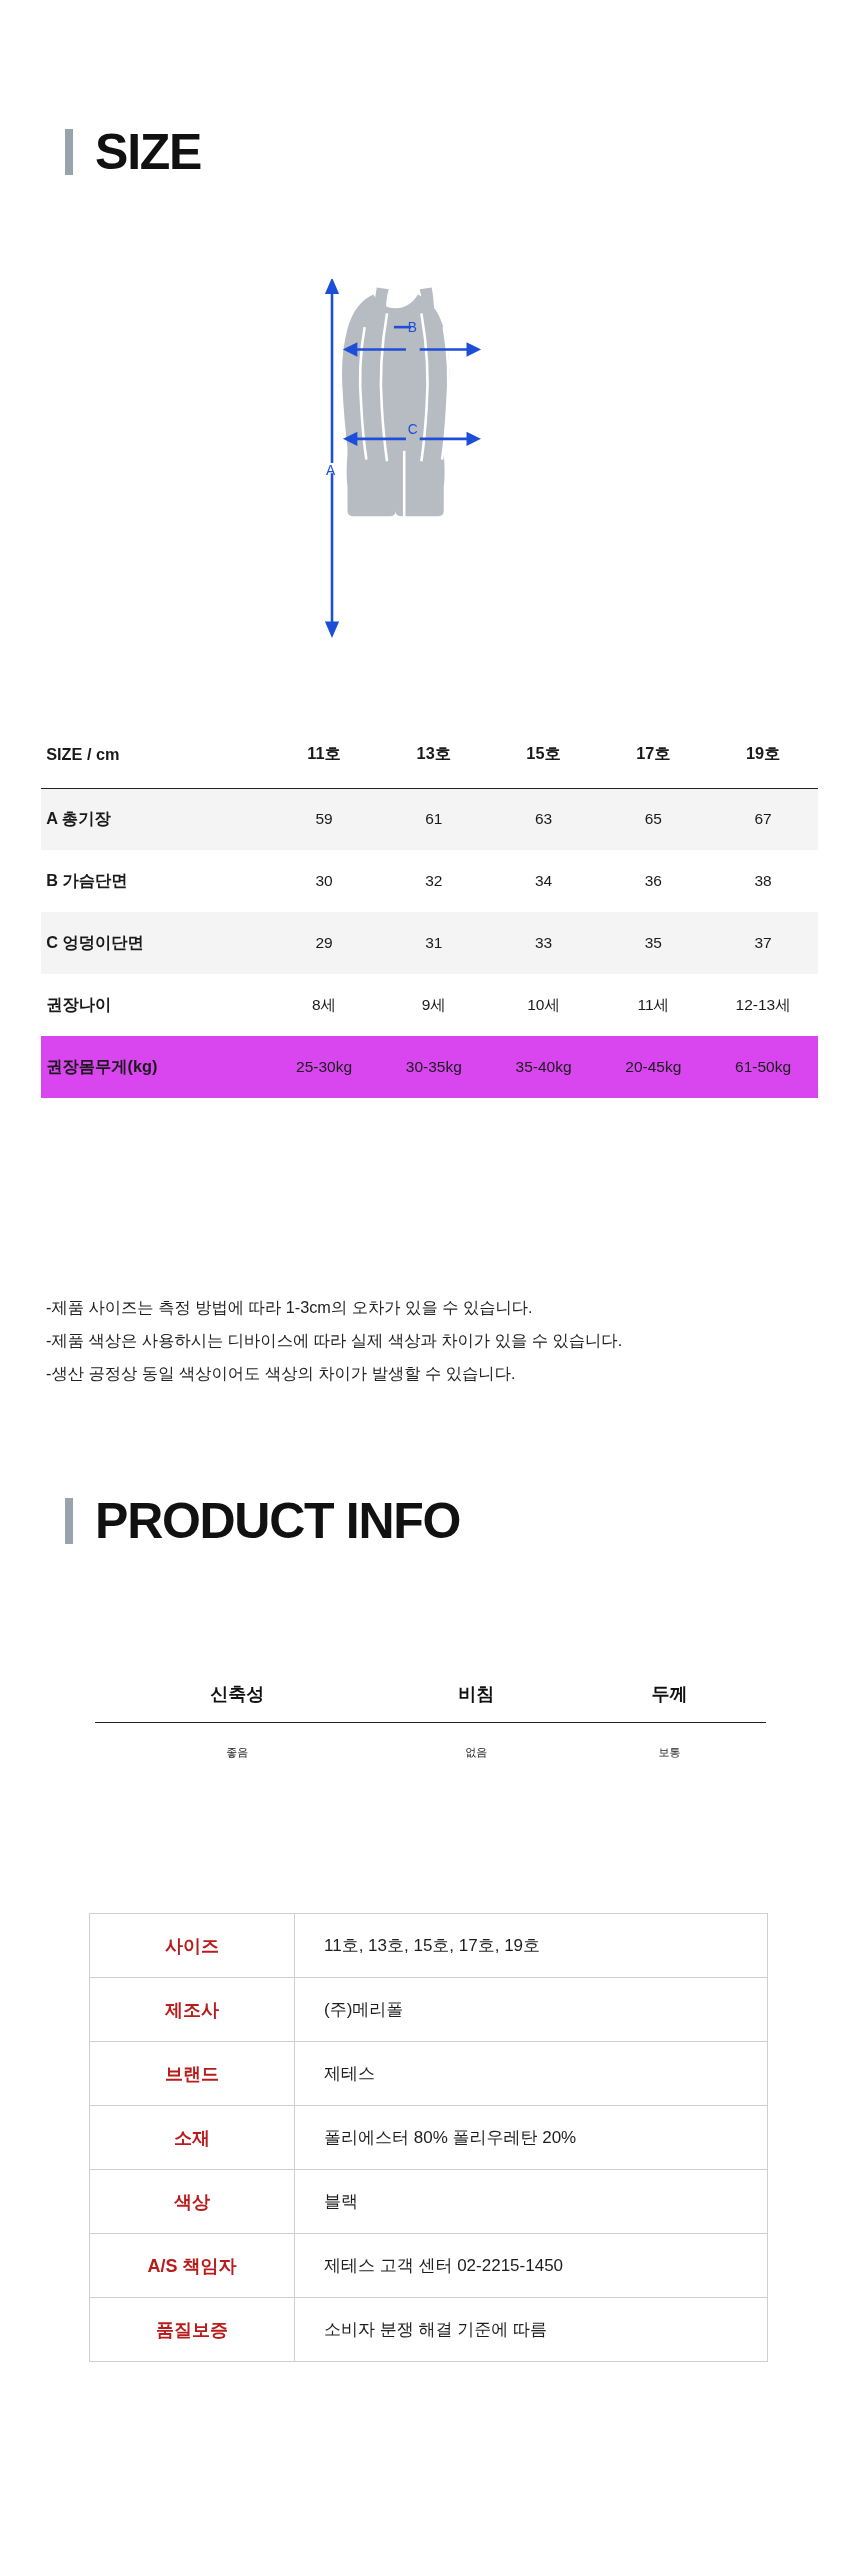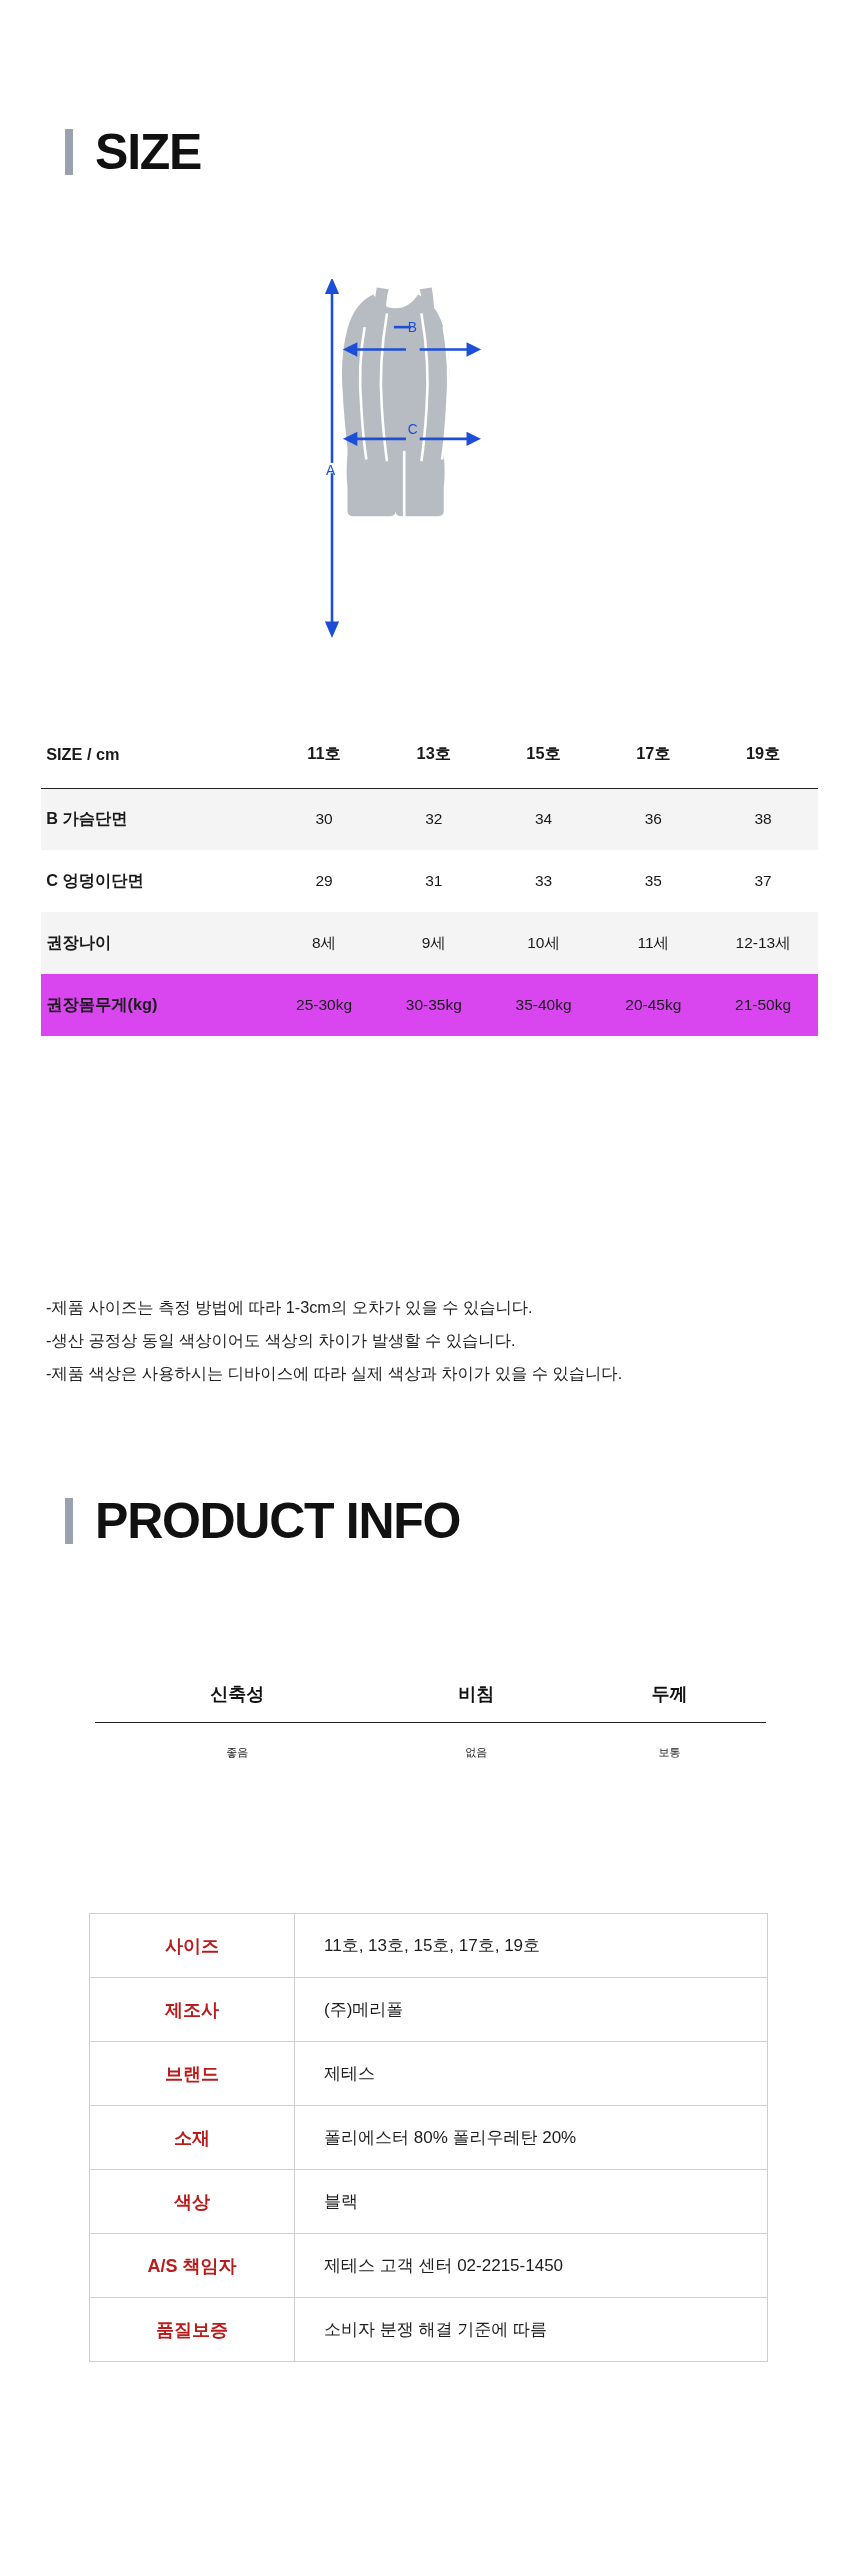--- a/index.html
+++ b/index.html
@@ -263,20 +263,28 @@
           <th class="label-col">SIZE / cm</th>
           <th>11호</th>
           <th>13호</th>
           <th>15호</th>
           <th>17호</th>
           <th>19호</th>
         </tr>
       </thead>
       <tbody>
         <tr>
+          <td class="label-col">A 총기장</td>
+          <td>59</td>
+          <td>61</td>
+          <td>63</td>
+          <td>65</td>
+          <td>67</td>
+        </tr>
+        <tr>
           <td class="label-col">B 가슴단면</td>
           <td>30</td>
           <td>32</td>
           <td>34</td>
           <td>36</td>
           <td>38</td>
         </tr>
         <tr>
           <td class="label-col">C 엉덩이단면</td>
           <td>29</td>
@@ -292,30 +300,30 @@
           <td>10세</td>
           <td>11세</td>
           <td>12-13세</td>
         </tr>
         <tr>
           <td class="label-col">권장몸무게(kg)</td>
           <td>25-30kg</td>
           <td>30-35kg</td>
           <td>35-40kg</td>
           <td>20-45kg</td>
-          <td>21-50kg</td>
+          <td>61-50kg</td>
         </tr>
       </tbody>
     </table>
   </div>
 
   <div class="notes">
     <div>-제품 사이즈는 측정 방법에 따라 1-3cm의 오차가 있을 수 있습니다.</div>
+    <div>-제품 색상은 사용하시는 디바이스에 따라 실제 색상과 차이가 있을 수 있습니다.</div>
     <div>-생산 공정상 동일 색상이어도 색상의 차이가 발생할 수 있습니다.</div>
-    <div>-제품 색상은 사용하시는 디바이스에 따라 실제 색상과 차이가 있을 수 있습니다.</div>
   </div>
 
   <div class="section-head" id="info-head">
     <div class="head-bar"></div>
     <div class="head-title">PRODUCT INFO</div>
   </div>
 
   <div class="prop-table-wrap">
     <table class="prop-table">
       <thead>

